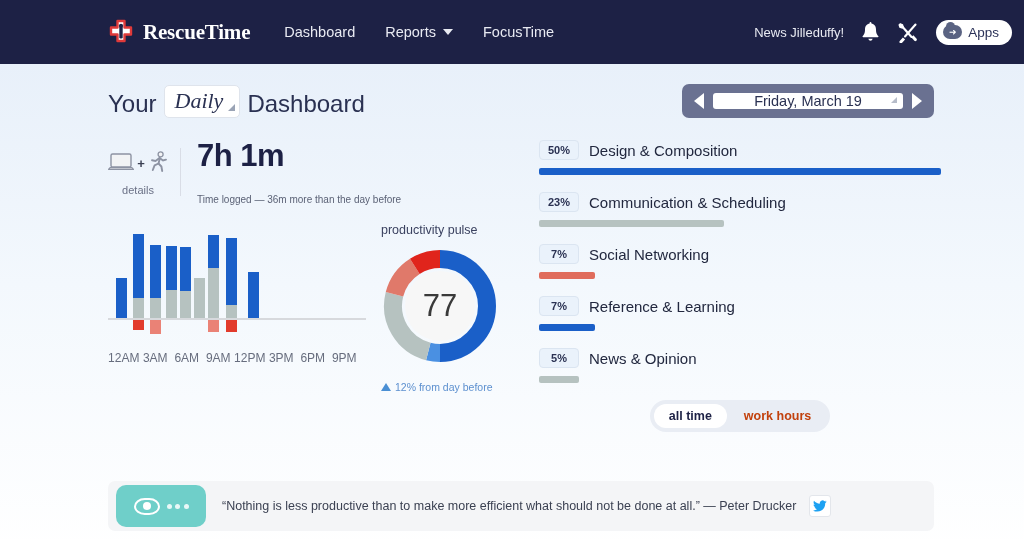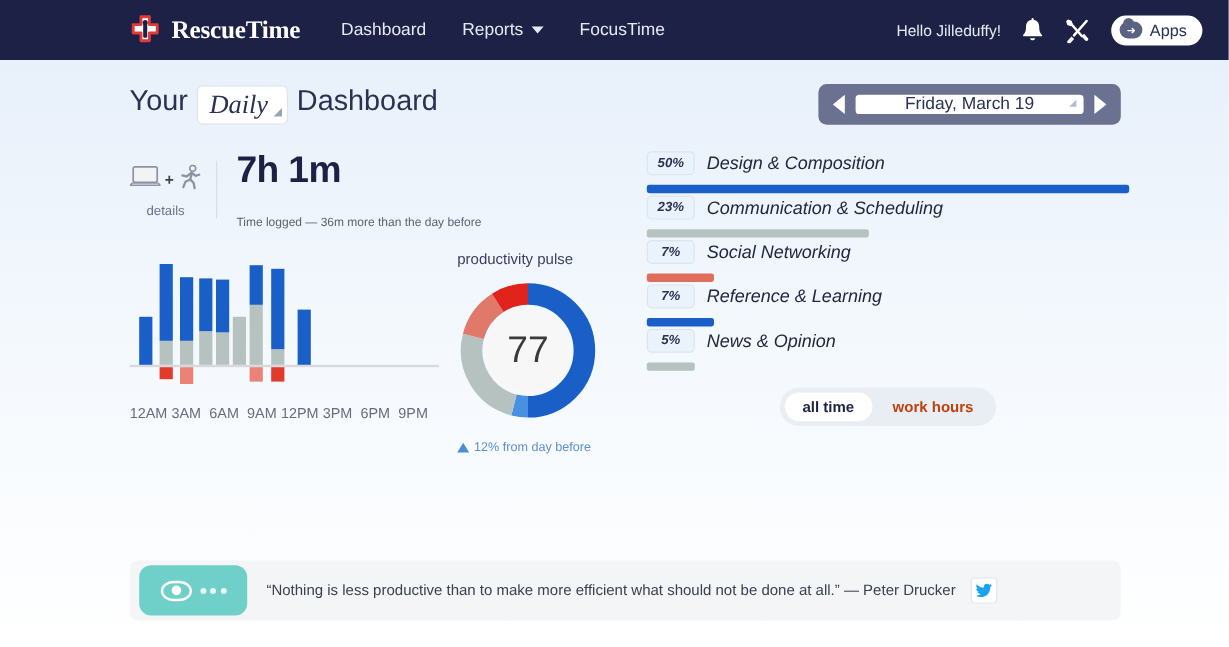--- a/index.html
+++ b/index.html
@@ -6,25 +6,25 @@
   html, body { width: 1024px; height: 539px; overflow: hidden; }
   body {
     font-family: "Liberation Sans", sans-serif;
     background: #ffffff;
     color: #1b2340;
     -webkit-font-smoothing: antialiased;
   }
 
   
   .topnav {
-    height: 50px;
+    height: 64px;
     background: #1d2145;
     display: flex;
     align-items: center;
-    padding: 0 22px 0 108px;
+    padding: 0 12px 0 108px;
     position: relative;
   }
   .brand { display: flex; align-items: center; gap: 9px; margin-right: 34px; }
   .brand-mark {
     width: 26px; height: 26px; position: relative; flex: 0 0 auto;
   }
   .brand-text {
     font-family: "Liberation Serif", serif;
     color: #ffffff; font-size: 21px; font-weight: bold; letter-spacing: -0.2px;
   }
@@ -64,21 +64,21 @@
   
   .page {
     background: linear-gradient(to bottom, #e8f0fa 0%, #f3f8fd 45%, #ffffff 100%);
     height: 489px; position: relative;
   }
 
   .titlerow {
     display: flex; align-items: center; padding: 20px 90px 0 108px;
   }
   .page-title {
-    font-size: 24px; color: #2a3152; display: flex; align-items: flex-start; gap: 7px;
+    font-size: 24px; color: #2a3152; display: flex; align-items: flex-end; gap: 7px;
     font-weight: normal;
   }
   .daily-select {
     background: #ffffff; border: 1px solid #dfe4ec; border-radius: 5px;
     padding: 2px 16px 3px 10px; font-family: "Liberation Serif", serif;
     font-style: italic; font-size: 22px; color: #2a3152; position: relative;
     cursor: pointer;
   }
   .daily-select::after {
     content: ""; position: absolute; right: 4px; bottom: 6px;
@@ -168,21 +168,21 @@
   .pulse-delta {
     font-size: 10.5px; color: #5d90cf; margin-top: 16px;
     display: flex; align-items: center; gap: 4px;
   }
   .up-arrow {
     width: 0; height: 0; border-left: 5px solid transparent;
     border-right: 5px solid transparent; border-bottom: 8px solid #4a8fd4;
   }
 
   
-  .cat { margin-bottom: 2px; font-style: italic; }
+  .cat { margin-bottom: 17px; }
   .cat-head { display: flex; align-items: center; gap: 10px; }
   .cat-pct {
     background: #eaf2fb; border: 1px solid #dbe5f1; border-radius: 4px;
     font-size: 11px; font-weight: bold; color: #2a3152;
     padding: 3px 7px; min-width: 40px; text-align: center;
   }
   .cat-name { font-size: 15px; color: #22283f; }
   .cat-track { margin-top: 8px; height: 7px; width: 100%; }
   .cat-fill { height: 7px; border-radius: 2px; }
 
@@ -250,21 +250,21 @@
     <a class="navlink">
       <span>Reports</span>
       <span class="caret-down"></span>
     </a>
     <a class="navlink">
       <span>FocusTime</span>
     </a>
   </div>
 
   <div class="nav-right">
-    <span class="greeting">Hello Jilleduffy!</span>
+    <span class="greeting">News Jilleduffy!</span>
 
     <span class="icon-btn">
       <svg width="19" height="21" viewBox="0 0 19 21">
         <path d="M9.5 1.5 C6 1.5 4 4 4 7.5 c0 4-1.2 5.4-2.3 6.6 -0.4.4-.1 1.1.5 1.1 h14.6 c.6 0 .9-.7.5-1.1 -1.1-1.2-2.3-2.6-2.3-6.6 C15 4 13 1.5 9.5 1.5 z" fill="#ffffff"></path>
         <path d="M7.3 16.8 a2.3 2.6 0 0 0 4.4 0 z" fill="#ffffff"></path>
         <rect x="8.6" y="0" width="1.8" height="2.4" rx="0.9" fill="#ffffff"></rect>
       </svg>
     </span>
 
     <span class="icon-btn">

